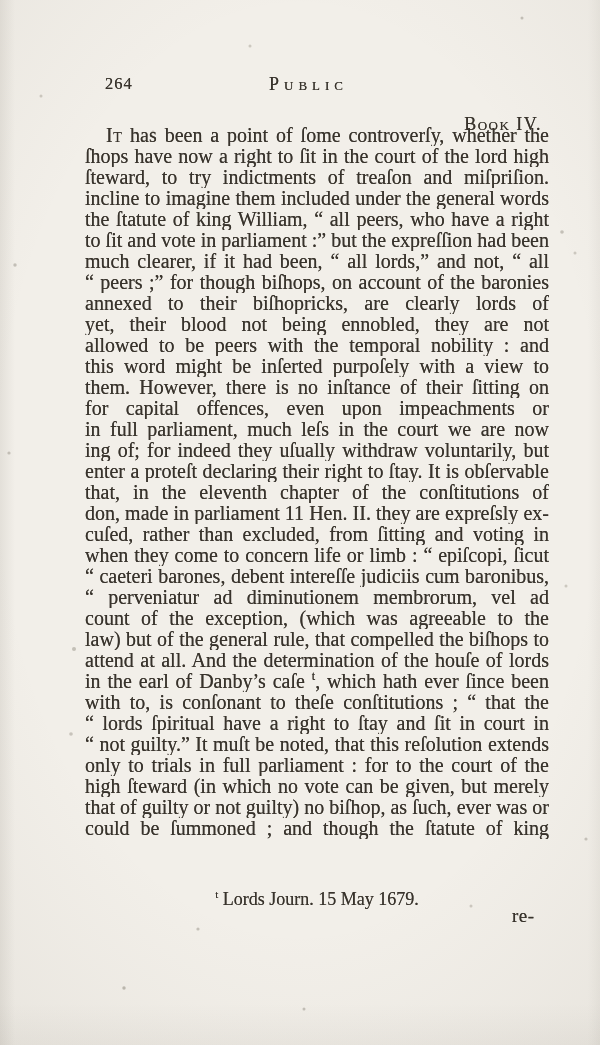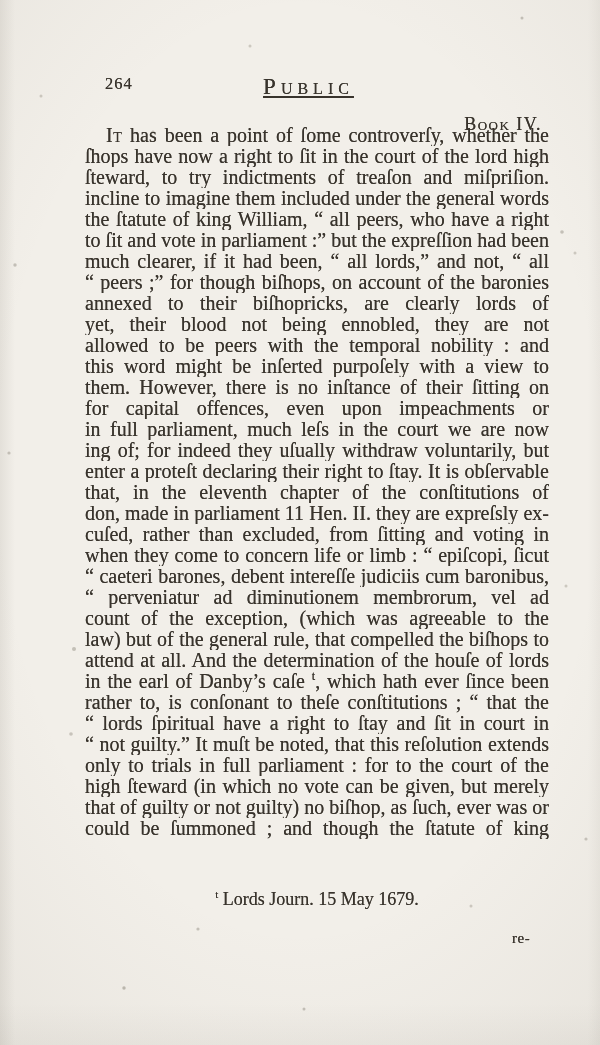--- a/index.html
+++ b/index.html
@@ -46,22 +46,21 @@
     top: 74px; left: 88px; width: 464px;
     display: flex; align-items: flex-start;
     font-size: 16.5px;
     text-shadow: 0 0 0.6px rgba(45,40,32,.8);
   }
   .pagenum { padding-left: 17px; width: 90px; letter-spacing: 1px; }
   .running-title {
     flex: 1; text-align: center;
     font-variant: small-caps;
     letter-spacing: 5px;
-    font-size: 23px;
-    text-decoration: underline;
+    font-size: 18px;
   }
   .booklabel {
     width: 120px; text-align: right; padding-right: 10px;
     font-variant: small-caps;
     letter-spacing: 1.5px;
     font-size: 18px;
     margin-top: 40px;
   }
   .text-block {
     position: absolute;
@@ -84,22 +83,22 @@
   .sup { vertical-align: super; font-size: 0.62em; line-height: 0; }
   .footnote {
     position: absolute;
     top: 889px; left: 85px; width: 464px;
     text-align: center;
     font-size: 18px;
     text-shadow: 0 0 0.5px rgba(45,40,32,.7);
   }
   .catchword {
     position: absolute;
-    top: 930px; left: 512px;
-    font-size: 15px;
+    top: 905px; left: 512px;
+    font-size: 19px;
     letter-spacing: 0.5px;
     text-shadow: 0 0 0.6px rgba(45,40,32,.8);
   }
 </style>
 </head>
 <body>
 
 <div class="page">
   <div class="specks"></div>
 
@@ -130,21 +129,21 @@
       <div class="line"><span>that, in the eleventh chapter of the conſtitutions of Claren-</span></div>
       <div class="line"><span>don, made in parliament 11 Hen. II. they are expreſsly ex-</span></div>
       <div class="line"><span>cuſed, rather than excluded, from ſitting and voting in trials,</span></div>
       <div class="line"><span>when they come to concern life or limb : “ </span><span class="it">epiſcopi, ſicut</span></div>
       <div class="line"><span>“ </span><span class="it">caeteri barones, debent intereſſe judiciis cum baronibus, quouſque</span></div>
       <div class="line"><span>“ </span><span class="it">perveniatur ad diminutionem membrorum, vel ad mortem</span><span> :”</span></div>
       <div class="line"><span>count of the exception, (which was agreeable to the canon</span></div>
       <div class="line"><span>law) but of the general rule, that compelled the biſhops to</span></div>
       <div class="line"><span>attend at all. And the determination of the houſe of lords</span></div>
       <div class="line"><span>in the earl of Danby’s caſe </span><span class="sup">t</span><span>, which hath ever ſince been ad-</span></div>
-      <div class="line"><span>rather to, is conſonant to theſe conſtitutions ; “ that the</span></div>
+      <div class="line"><span>with to, is conſonant to theſe conſtitutions ; “ that the</span></div>
       <div class="line"><span>“ lords ſpiritual have a right to ſtay and ſit in court in capi-</span></div>
       <div class="line"><span>“ not guilty.” It muſt be noted, that this reſolution extends</span></div>
       <div class="line"><span>only to trials </span><span class="it">in full parliament</span><span> : for to the court of the lord</span></div>
       <div class="line"><span>high ſteward (in which no vote can be given, but merely</span></div>
       <div class="line"><span>that of guilty or not guilty) no biſhop, as ſuch, ever was or</span></div>
       <div class="line"><span>could be ſummoned ; and though the ſtatute of king William</span></div>
     </div>
 
   <div class="footnote">
     <span class="sup">t</span>

